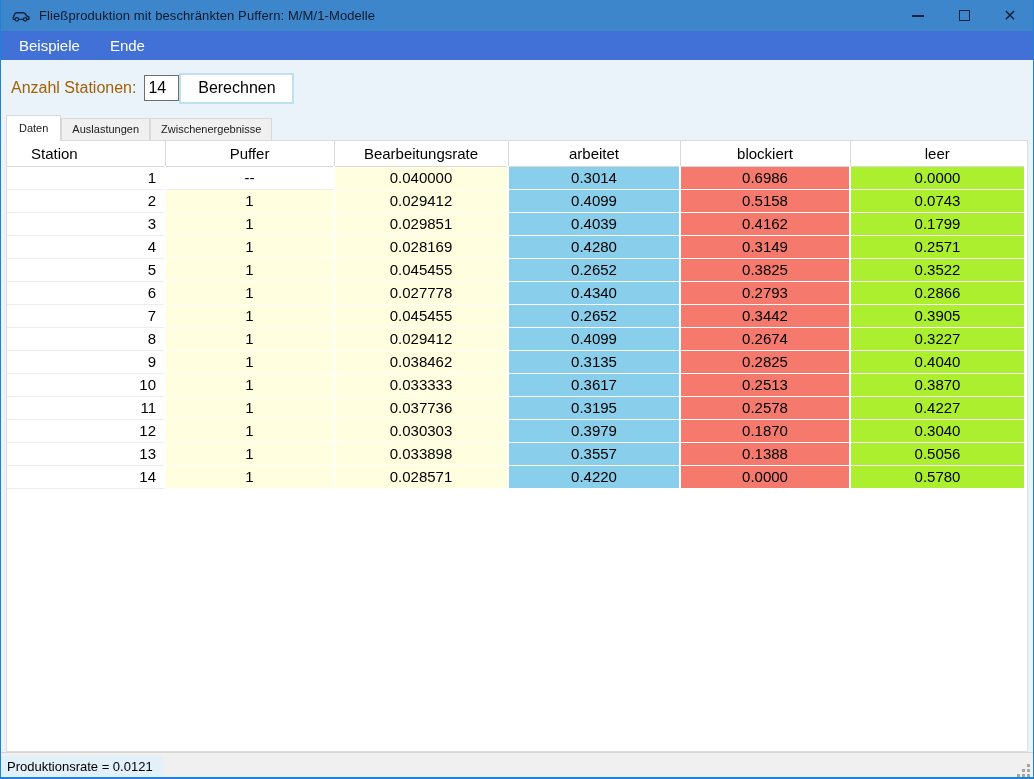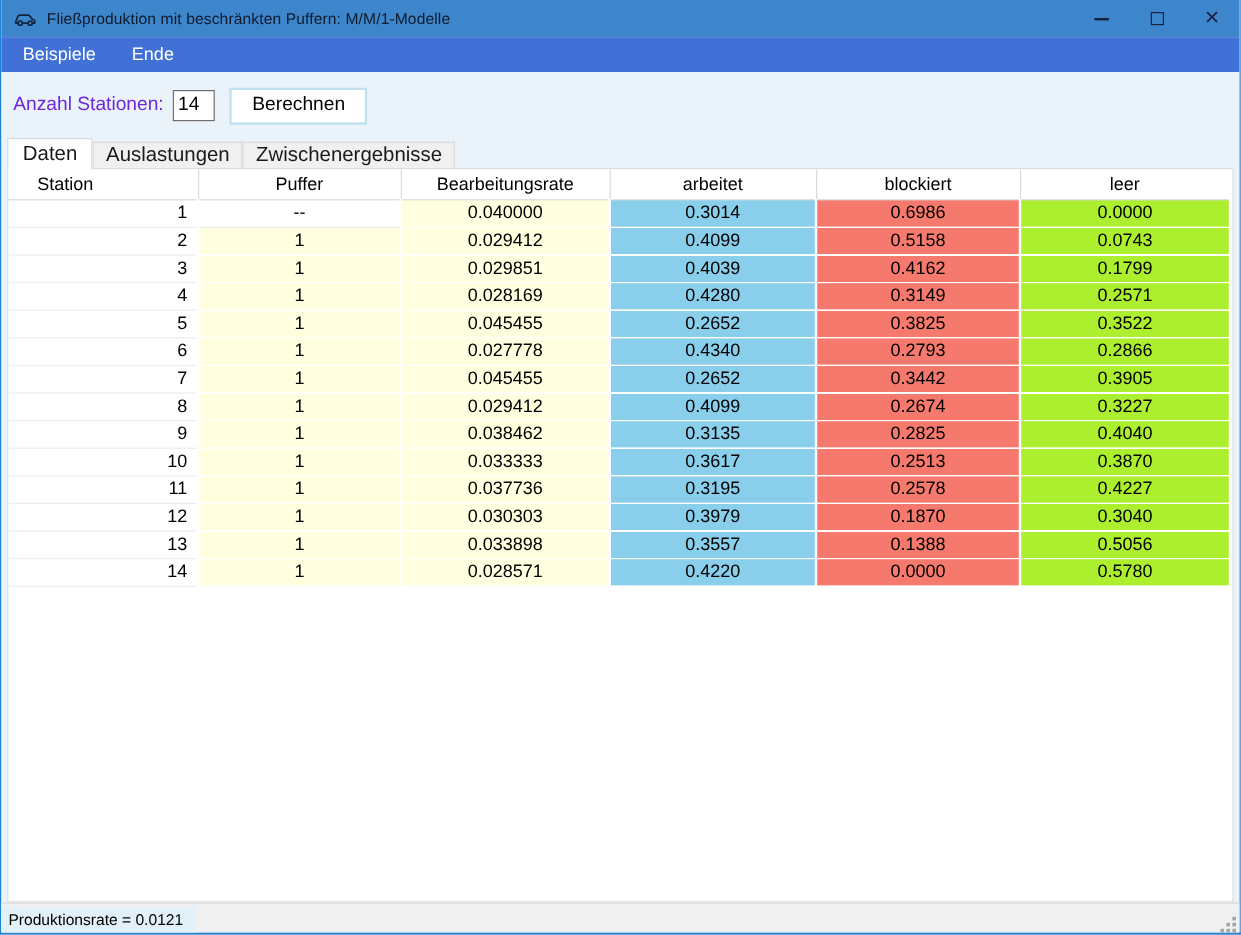--- a/index.html
+++ b/index.html
@@ -31,26 +31,26 @@
   .tb-btn{width:46px;height:100%;display:flex;align-items:center;justify-content:center;color:#16213A;font-size:14px;cursor:default;}
   .glyph-min{display:block;width:12px;height:0;border-top:2px solid #16213A;}
   .glyph-max{display:block;width:11px;height:11px;border:1.5px solid #16213A;}
   .glyph-close{font-size:16px;line-height:1;}
   
   .menubar{height:29px;background:var(--menubar);display:flex;align-items:center;flex:0 0 auto;}
   .menu-item{color:#FFFFFF;font-size:15px;padding:4px 12px;margin-left:6px;}
   
   .client{flex:1 1 auto;display:flex;flex-direction:column;padding:0 5px;position:relative;}
   .toolbar{margin-top:11px;height:34px;display:flex;align-items:center;flex:0 0 auto;}
-  .toolbar-label{font-size:16px;color:#6d28d9;margin-left:5px;}
+  .toolbar-label{font-size:16px;color:#a16207;margin-left:5px;}
   .stations-input{width:35px;height:26px;margin-left:8px;border:1px solid #6E6E6E;background:#FFF;font-family:"Liberation Sans",sans-serif;font-size:16px;padding:0 3px;color:#000;}
-  .compute-btn{margin-left:12px;width:115px;height:31px;background:#FFFFFF;border:2px solid #BFE0EF;font-family:"Liberation Sans",sans-serif;font-size:16px;color:#000;}
+  .compute-btn{margin-left:0;width:115px;height:31px;background:#FFFFFF;border:2px solid #BFE0EF;font-family:"Liberation Sans",sans-serif;font-size:16px;color:#000;}
   
   .tabstrip{margin-top:10px;display:flex;align-items:flex-end;flex:0 0 auto;height:25px;position:relative;z-index:2;}
-  .tab{font-size:17px;color:#1A1A1A;padding:3px 10px 4px 10px;background:#F0F0F0;border:1px solid var(--grid);border-bottom:none;height:22px;display:flex;align-items:center;}
+  .tab{font-size:11px;color:#1A1A1A;padding:3px 10px 4px 10px;background:#F0F0F0;border:1px solid var(--grid);border-bottom:none;height:22px;display:flex;align-items:center;}
   .tab + .tab{margin-left:0;}
   .tab.active{background:#FFFFFF;height:26px;padding:3px 12px 5px 12px;margin-bottom:-1px;position:relative;z-index:3;}
   .tabpage{background:#FFFFFF;border:1px solid #DCDCDC;height:612px;flex:0 0 auto;position:relative;z-index:1;overflow:hidden;}
   
   table.grid{border-collapse:collapse;table-layout:fixed;width:1017px;font-size:15px;color:#000;}
   table.grid th{font-weight:400;height:25px;background:#FFFFFF;border-bottom:1px solid var(--grid);overflow:hidden;white-space:nowrap;}
   table.grid th + th{border-left:1px solid var(--grid);}
   table.grid th.c-station{text-align:left;padding-left:24px;}
   table.grid td{height:23px;padding:0;text-align:center;overflow:hidden;white-space:nowrap;border-left:2px solid #FFFFFF;border-bottom:1px solid #FFFFFF;}
   table.grid td.c-station{background:#FFFFFF;text-align:right;padding-right:8px;border-bottom:1px solid #EDEDED;border-left:none;}

